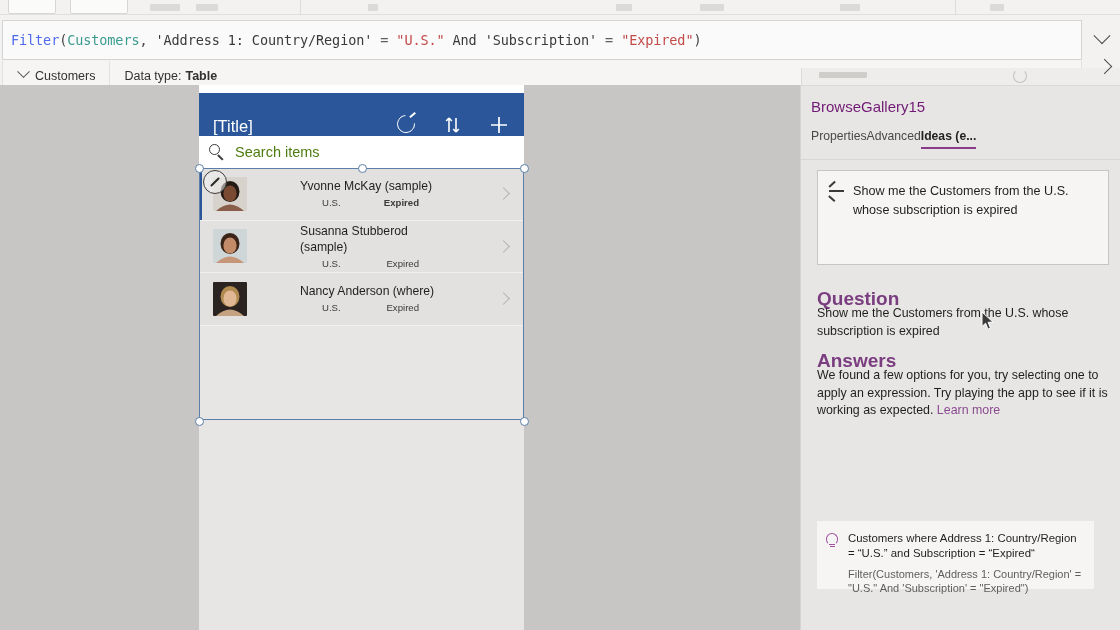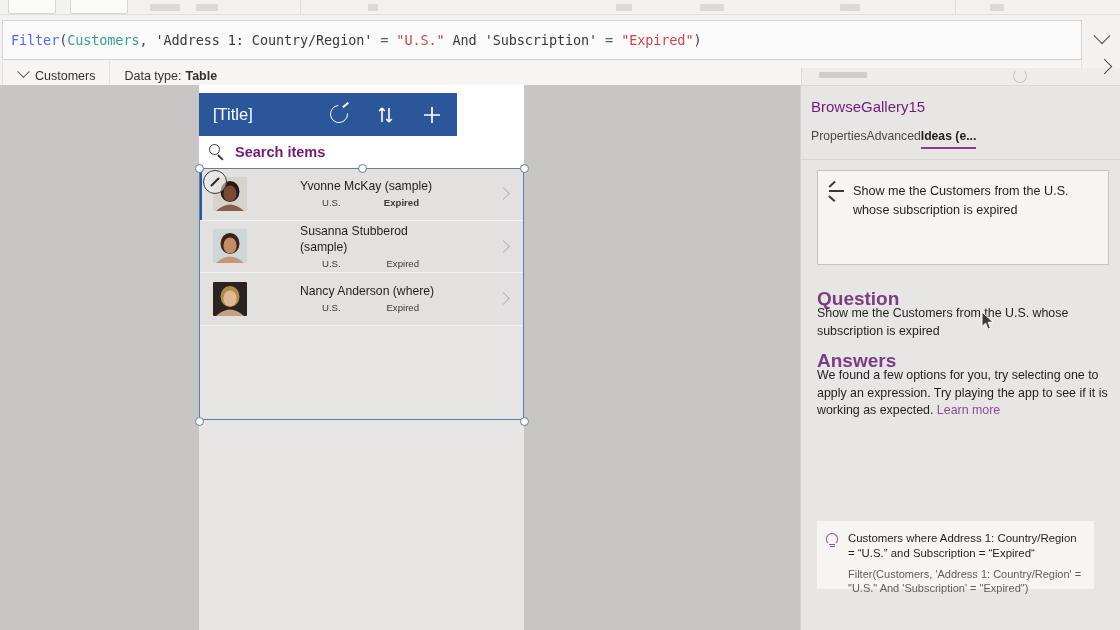--- a/index.html
+++ b/index.html
@@ -81,22 +81,22 @@
     position: absolute; left: 0; top: 85px; width: 800px; height: 545px;
     background: #c8c6c4;
   }
   .screen {
     position: absolute; left: 199px; top: 0px; width: 325px; height: 545px;
     background: #ffffff;
   }
 
   
   .g-header {
-    position: absolute; left: 0; top: 8px; width: 258px; height: 43px;
-    background: #2b579a; display: flex; align-items: center; padding: 0 14px; gap: 28px;
+    position: absolute; left: 0; top: 8px; width: 325px; height: 43px;
+    background: #2b579a; display: flex; align-items: flex-end; padding: 0 14px; gap: 28px;
   }
   .g-title { color: #ffffff; font-size: 16.5px; }
   .g-actions { margin-left: auto; display: flex; align-items: center; gap: 24px; }
   .g-ico { width: 22px; height: 22px; position: relative; cursor: pointer; }
 
   .refresh-c {
     position: absolute; left: 1px; top: 1px; width: 18px; height: 18px;
     border: 1.7px solid #fff; border-radius: 50%;
     border-top-color: transparent;
     transform: rotate(40deg);
@@ -113,21 +113,21 @@
   }
   .mag { position: relative; width: 16px; height: 16px; }
   .mag-c {
     position: absolute; left: 0; top: 0; width: 11px; height: 11px;
     border: 1.7px solid #3b3a39; border-radius: 50%;
   }
   .mag-h {
     position: absolute; left: 9px; top: 10px; width: 7px; height: 1.7px;
     background: #3b3a39; transform: rotate(45deg); transform-origin: left center;
   }
-  .g-search-ph { font-size: 14.5px; color: #701a75; font-weight: bold; }
+  .g-search-ph { font-size: 14.5px; color: #4d7c0f; }
 
   .g-list { position: absolute; left: 0; top: 83px; width: 325px; height: 462px; background: #e8e6e4; }
   .g-item {
     position: relative; height: 52.5px; background: #e3e1df;
     border-bottom: 1px solid #f2f1f0;
     display: flex; align-items: center; padding-left: 14px; gap: 40px;
   }
   .g-item.selected::before {
     content: ""; position: absolute; left: 0; top: 0; width: 3px; height: 100%;
     background: #2b579a;

